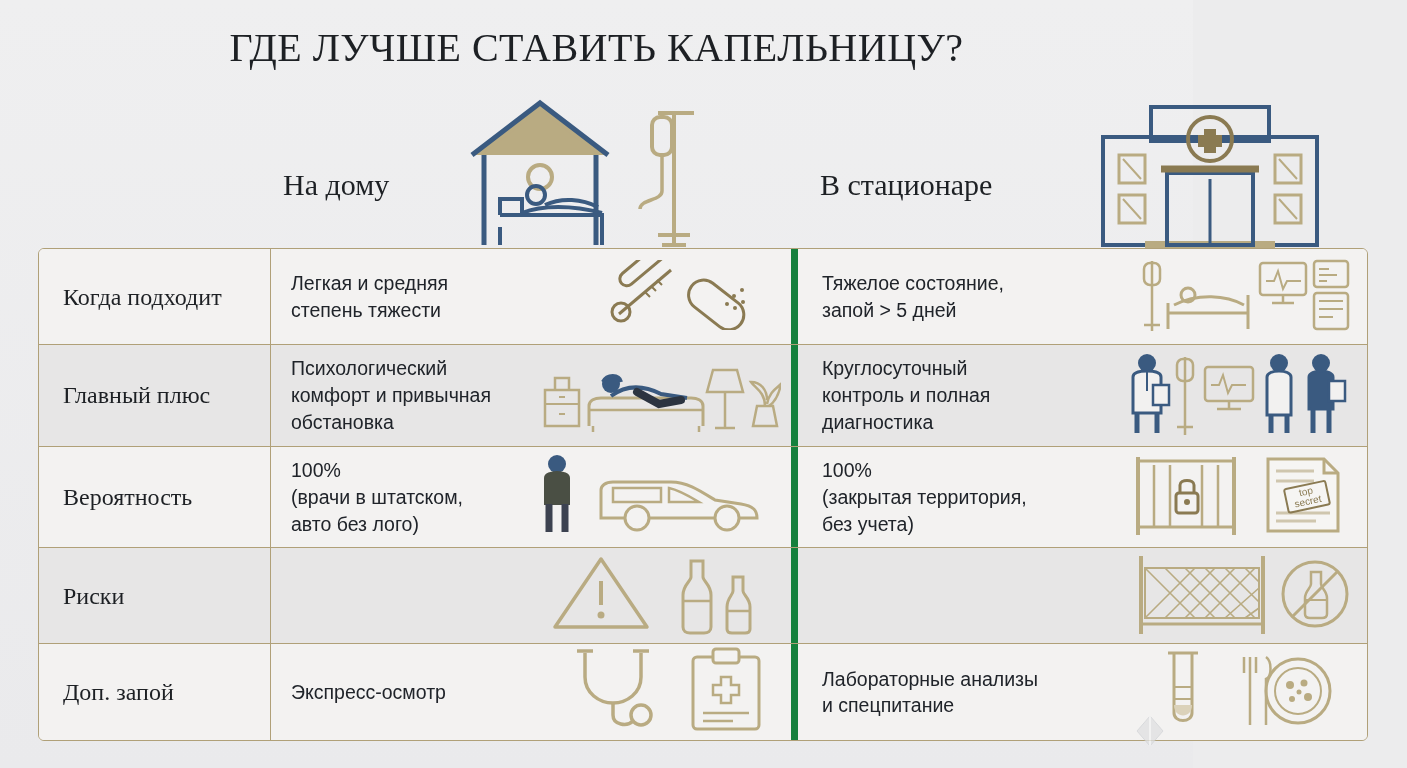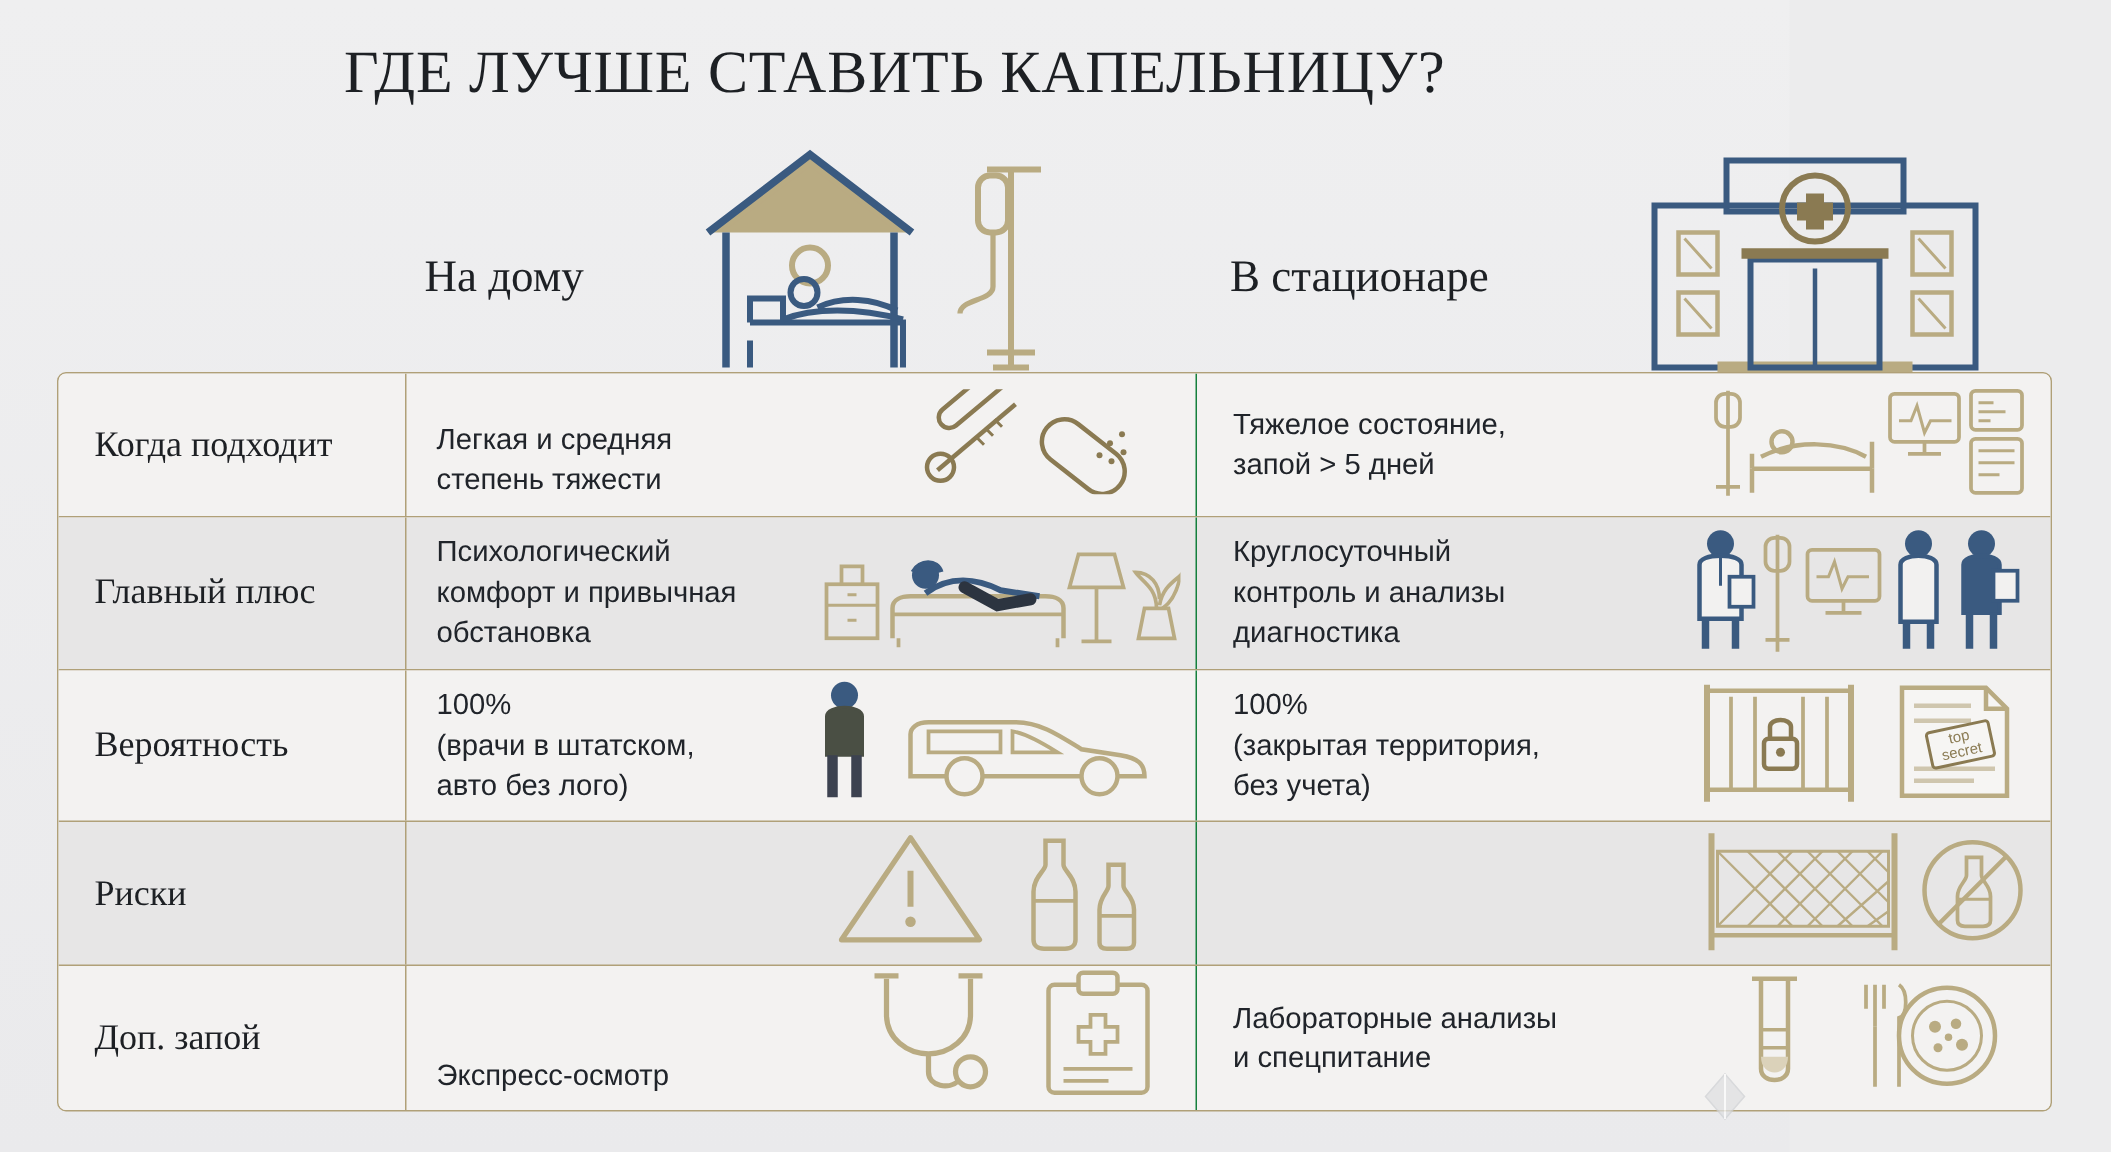--- a/index.html
+++ b/index.html
@@ -85,22 +85,21 @@
     padding: 10px 16px 10px 24px;
     font-family: "Liberation Serif", serif;
     font-size: 24px;
     color: #1d2024;
     border-right: 1px solid #b0a078;
     line-height: 1.25;
   }
   .cell.home {
     width: 527px;
     padding: 10px 10px 10px 20px;
-    border-right: 1px solid #15803d;
-    align-items: flex-end;
+    border-right: 7px solid #15803d;
   }
   .cell.hosp {
     width: 569px;
     padding: 10px 10px 10px 24px;
   }
   .cell-text {
     font-size: 19.5px;
     line-height: 1.38;
     color: #20242a;
     white-space: pre-line;
@@ -275,21 +274,21 @@
             <g>
               <path d="M212 78 L236 78 L232 58 L216 58 Z" fill="none" stroke="#b9ab82" stroke-width="2.5"></path>
               <path d="M224 58 C224 44 214 40 210 34 C220 34 226 42 226 52" stroke="#b9ab82" stroke-width="2.5" fill="none"></path>
               <path d="M226 56 C228 44 236 40 240 36 C238 46 234 54 228 58" stroke="#b9ab82" stroke-width="2.5" fill="none"></path>
             </g>
           </svg>
         </div>
       </div>
       <div class="cell hosp">
         <div class="cell-text">Круглосуточный
-контроль и анализы
+контроль и полная
 диагностика</div>
         <div class="cell-art">
           <svg width="230" height="92" viewBox="0 0 230 92" fill="none">
 
             <g>
               <circle cx="24" cy="16" r="9" fill="#3a5a80"></circle>
               <path d="M10 30 C10 26 16 24 24 24 C32 24 38 26 38 30 L38 66 L10 66 Z" fill="#f2f1f0" stroke="#3a5a80" stroke-width="3"></path>
               <path d="M24 24 L24 44" stroke="#3a5a80" stroke-width="2"></path>
               <path d="M14 66 L14 86 M34 66 L34 86" stroke="#3a5a80" stroke-width="5"></path>
               <rect x="30" y="38" width="16" height="20" fill="#f2f1f0" stroke="#3a5a80" stroke-width="2.5"></rect>

